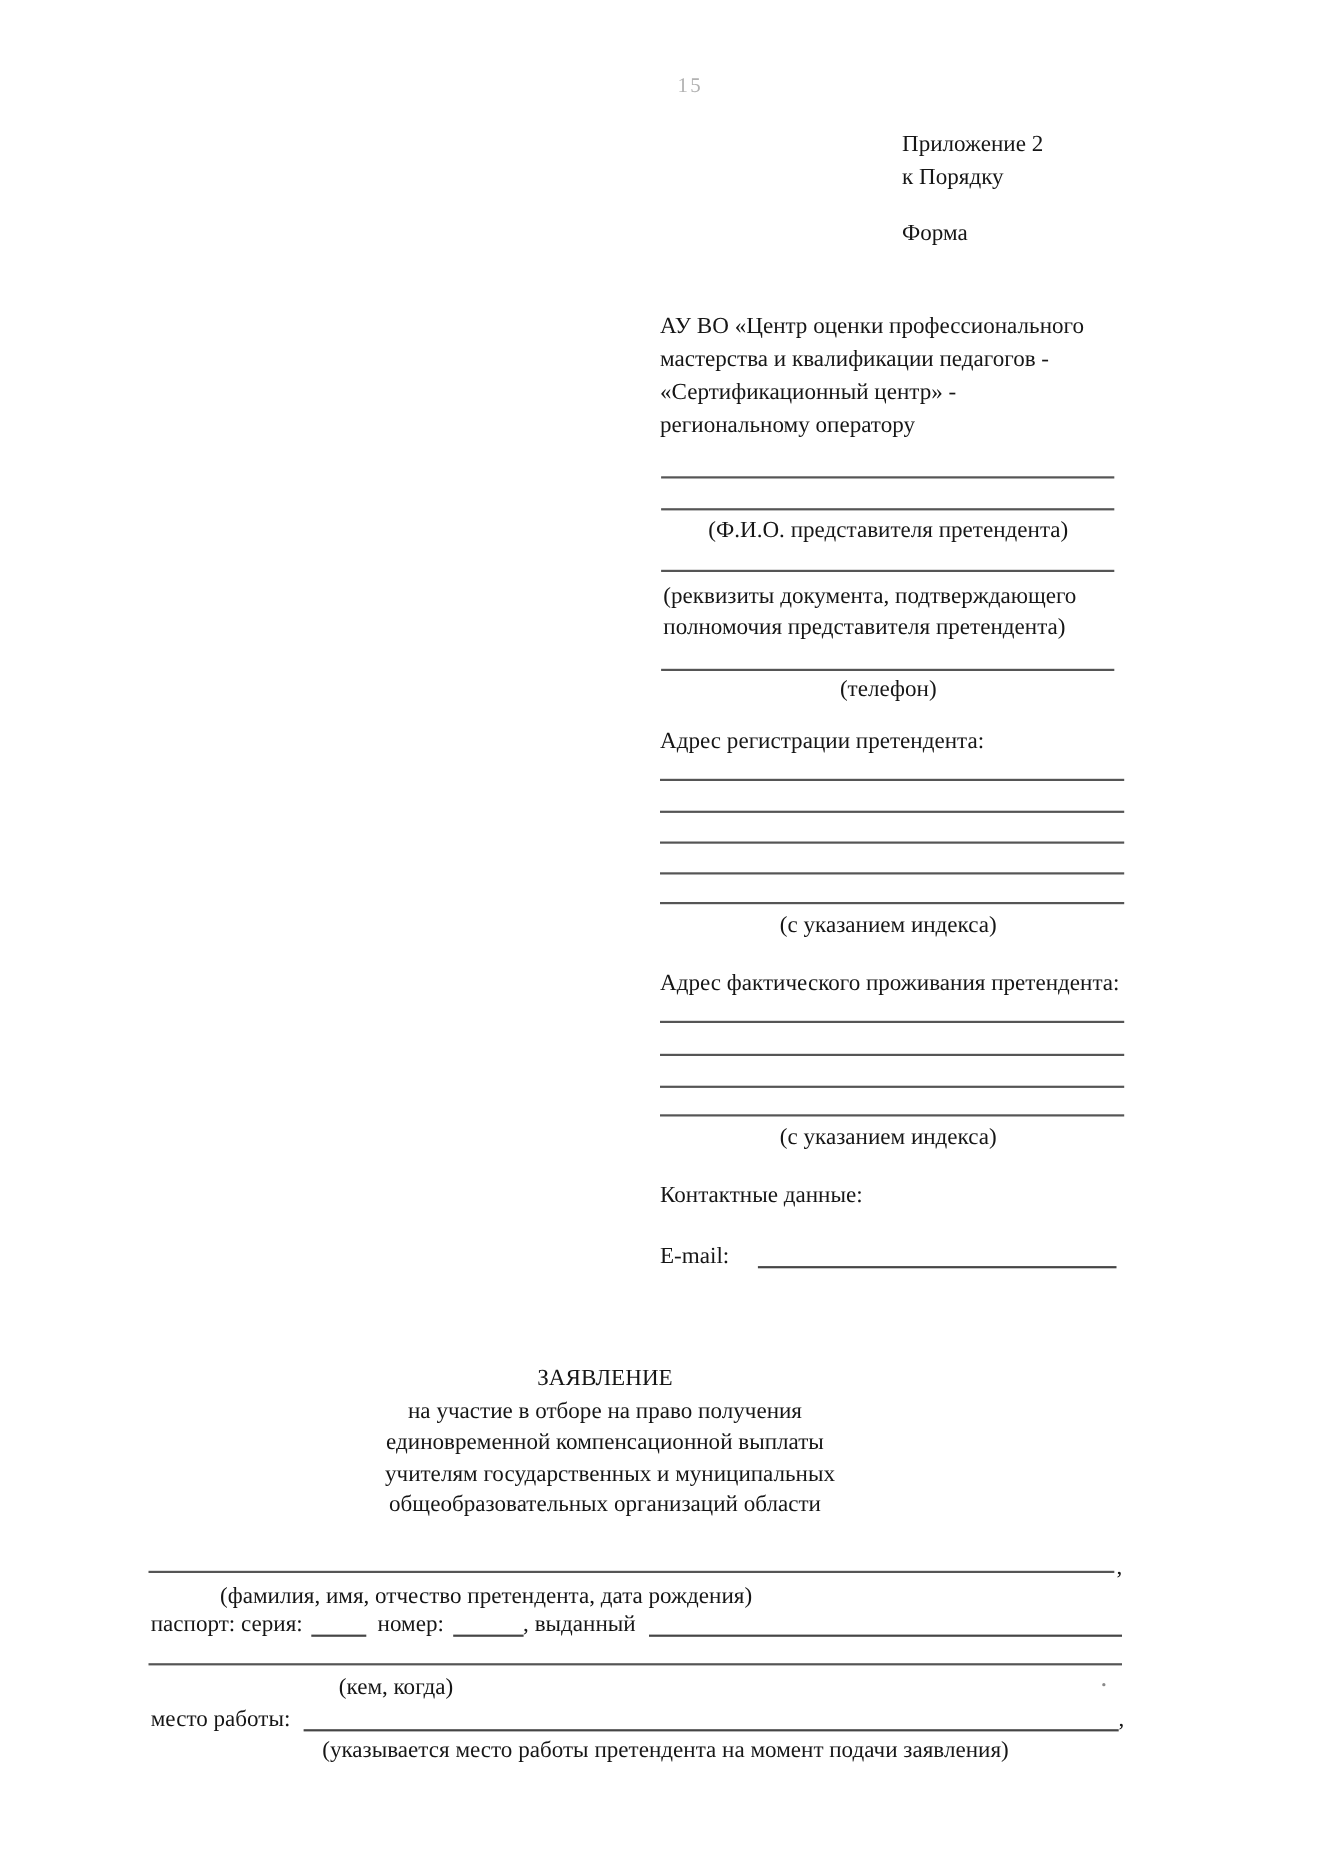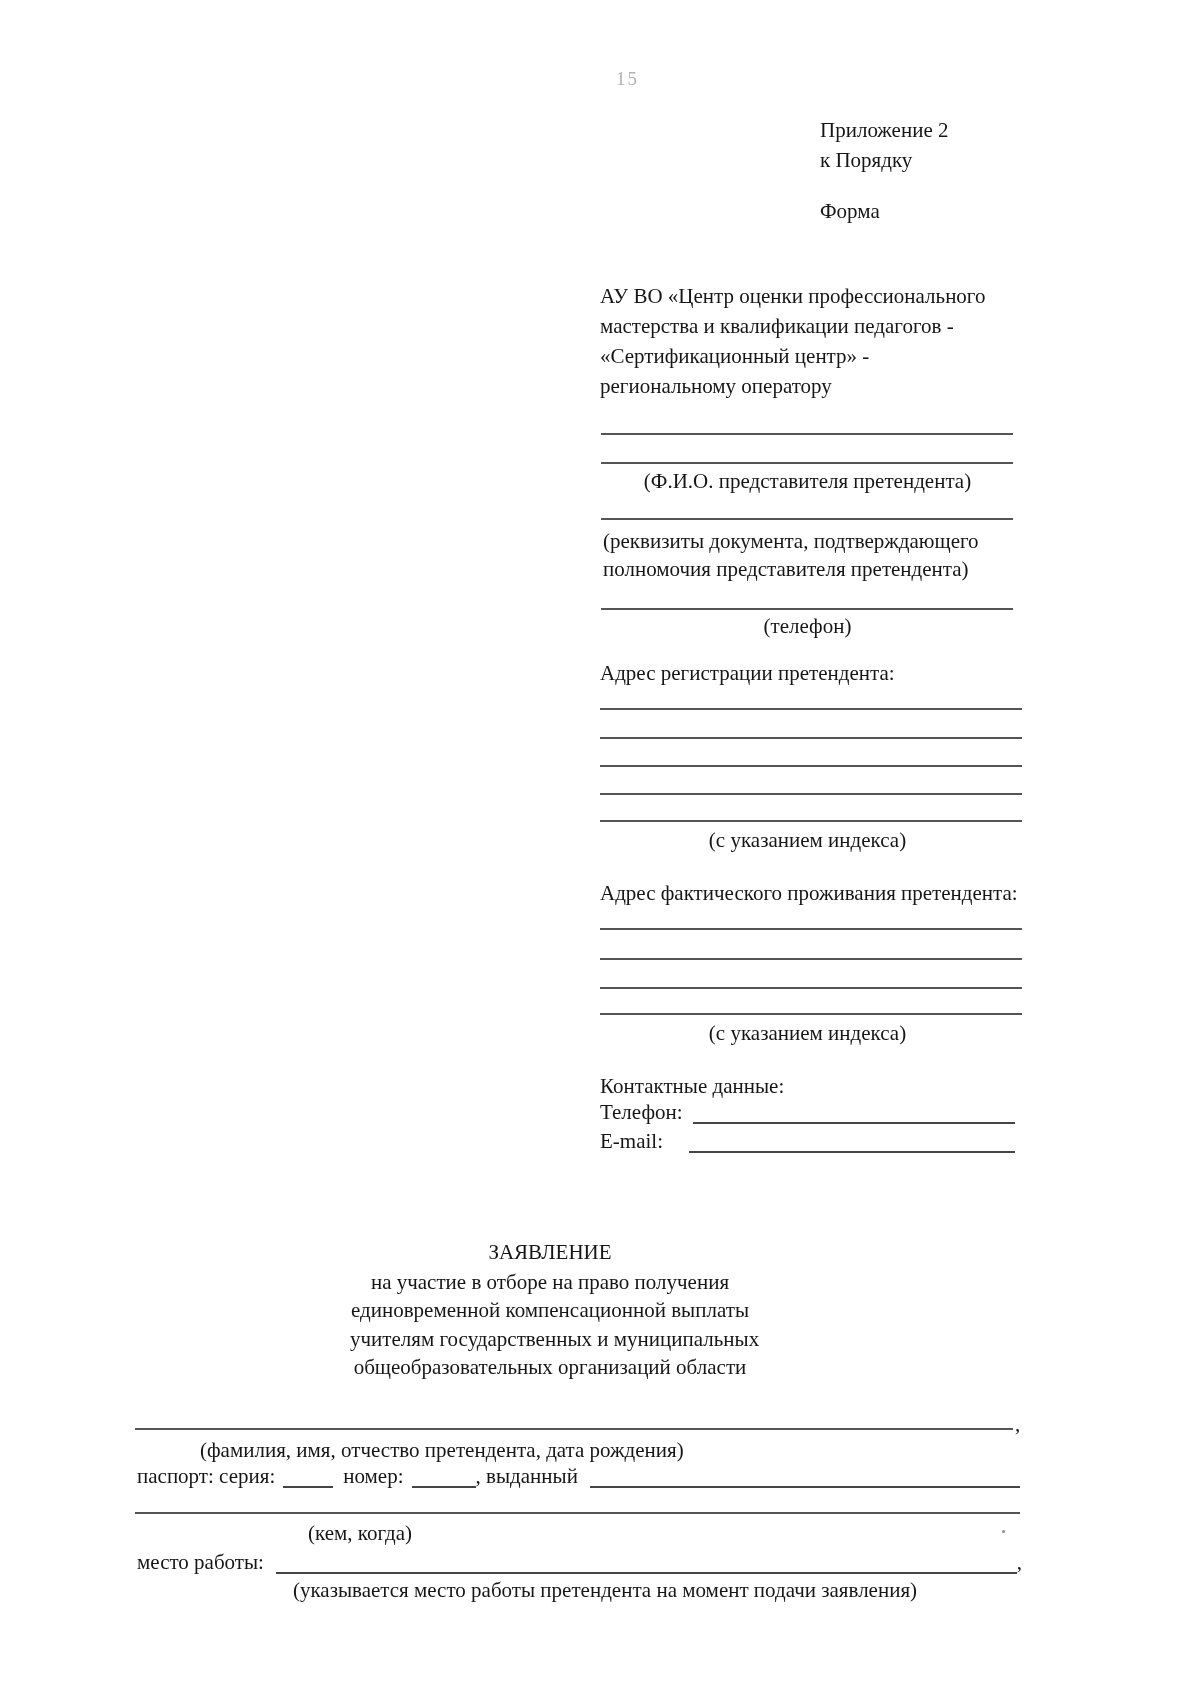--- a/index.html
+++ b/index.html
@@ -58,24 +58,20 @@
   <div class="cap" style="left:600px;top:828px;width:415px;">(с указанием индекса)</div>
 
   <div class="t" style="left:600px;top:880px;">Адрес фактического проживания претендента:</div>
   <div class="bline" style="left:600px;top:928px;width:422px;"></div>
   <div class="bline" style="left:600px;top:958px;width:422px;"></div>
   <div class="bline" style="left:600px;top:987px;width:422px;"></div>
   <div class="bline" style="left:600px;top:1013px;width:422px;"></div>
   <div class="cap" style="left:600px;top:1021px;width:415px;">(с указанием индекса)</div>
 
   <div class="t" style="left:600px;top:1073px;">Контактные данные:</div>
-  <div class="frow" style="left:600px;top:1100px;width:415px;">
-    <span class="lbl">Телефон:</span>
-    <span class="iblank grow" style="margin-left:10px;"></span>
-  </div>
   <div class="frow" style="left:600px;top:1129px;width:415px;gap:16px;">
     <span class="lbl">E-mail:</span>
     <span class="iblank grow" style="margin-left:10px;"></span>
   </div>
 
   <div class="cap" style="left:350px;top:1240px;width:400px;">ЗАЯВЛЕНИЕ</div>
   <div class="cap" style="left:350px;top:1270px;width:400px;text-align:center;">на участие в отборе на право получения</div>
   <div class="cap" style="left:350px;top:1298px;width:400px;">единовременной компенсационной выплаты</div>
   <div class="cap" style="left:350px;top:1327px;width:400px;">учителям государственных и муниципальных</div>
   <div class="cap" style="left:350px;top:1355px;width:400px;">общеобразовательных организаций области</div>

